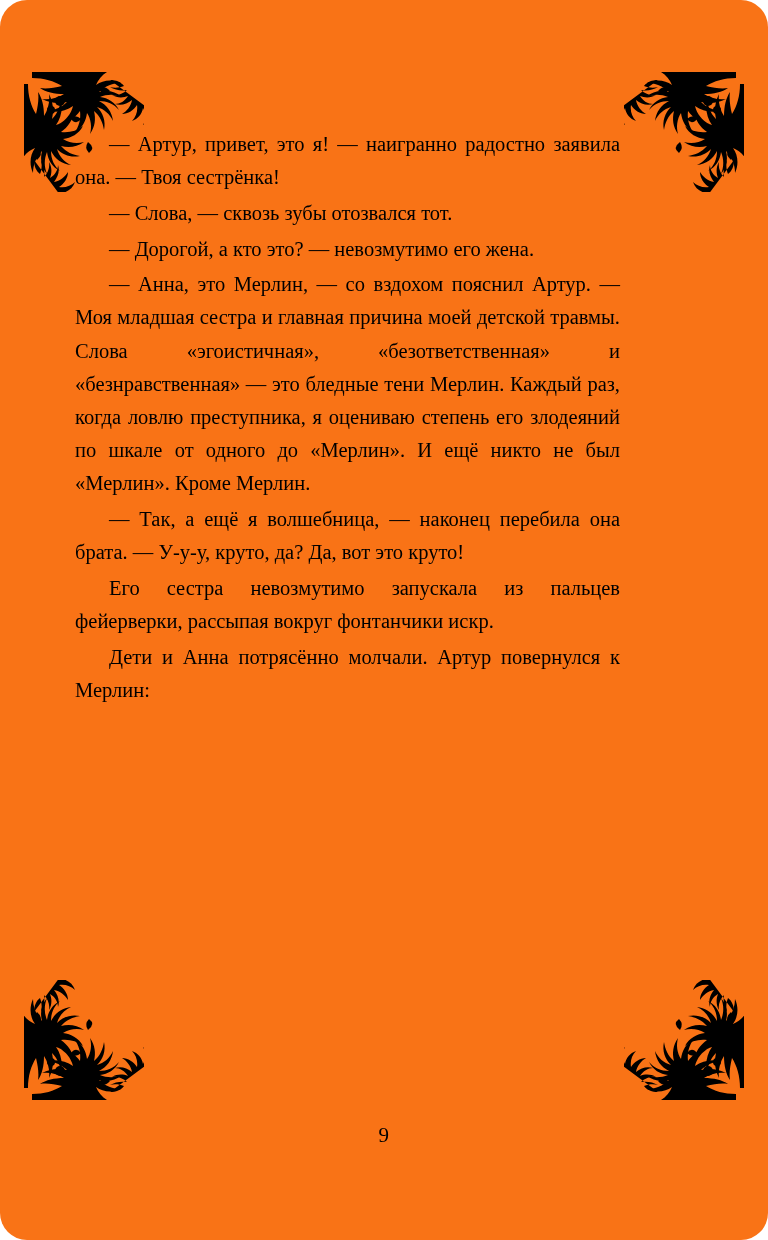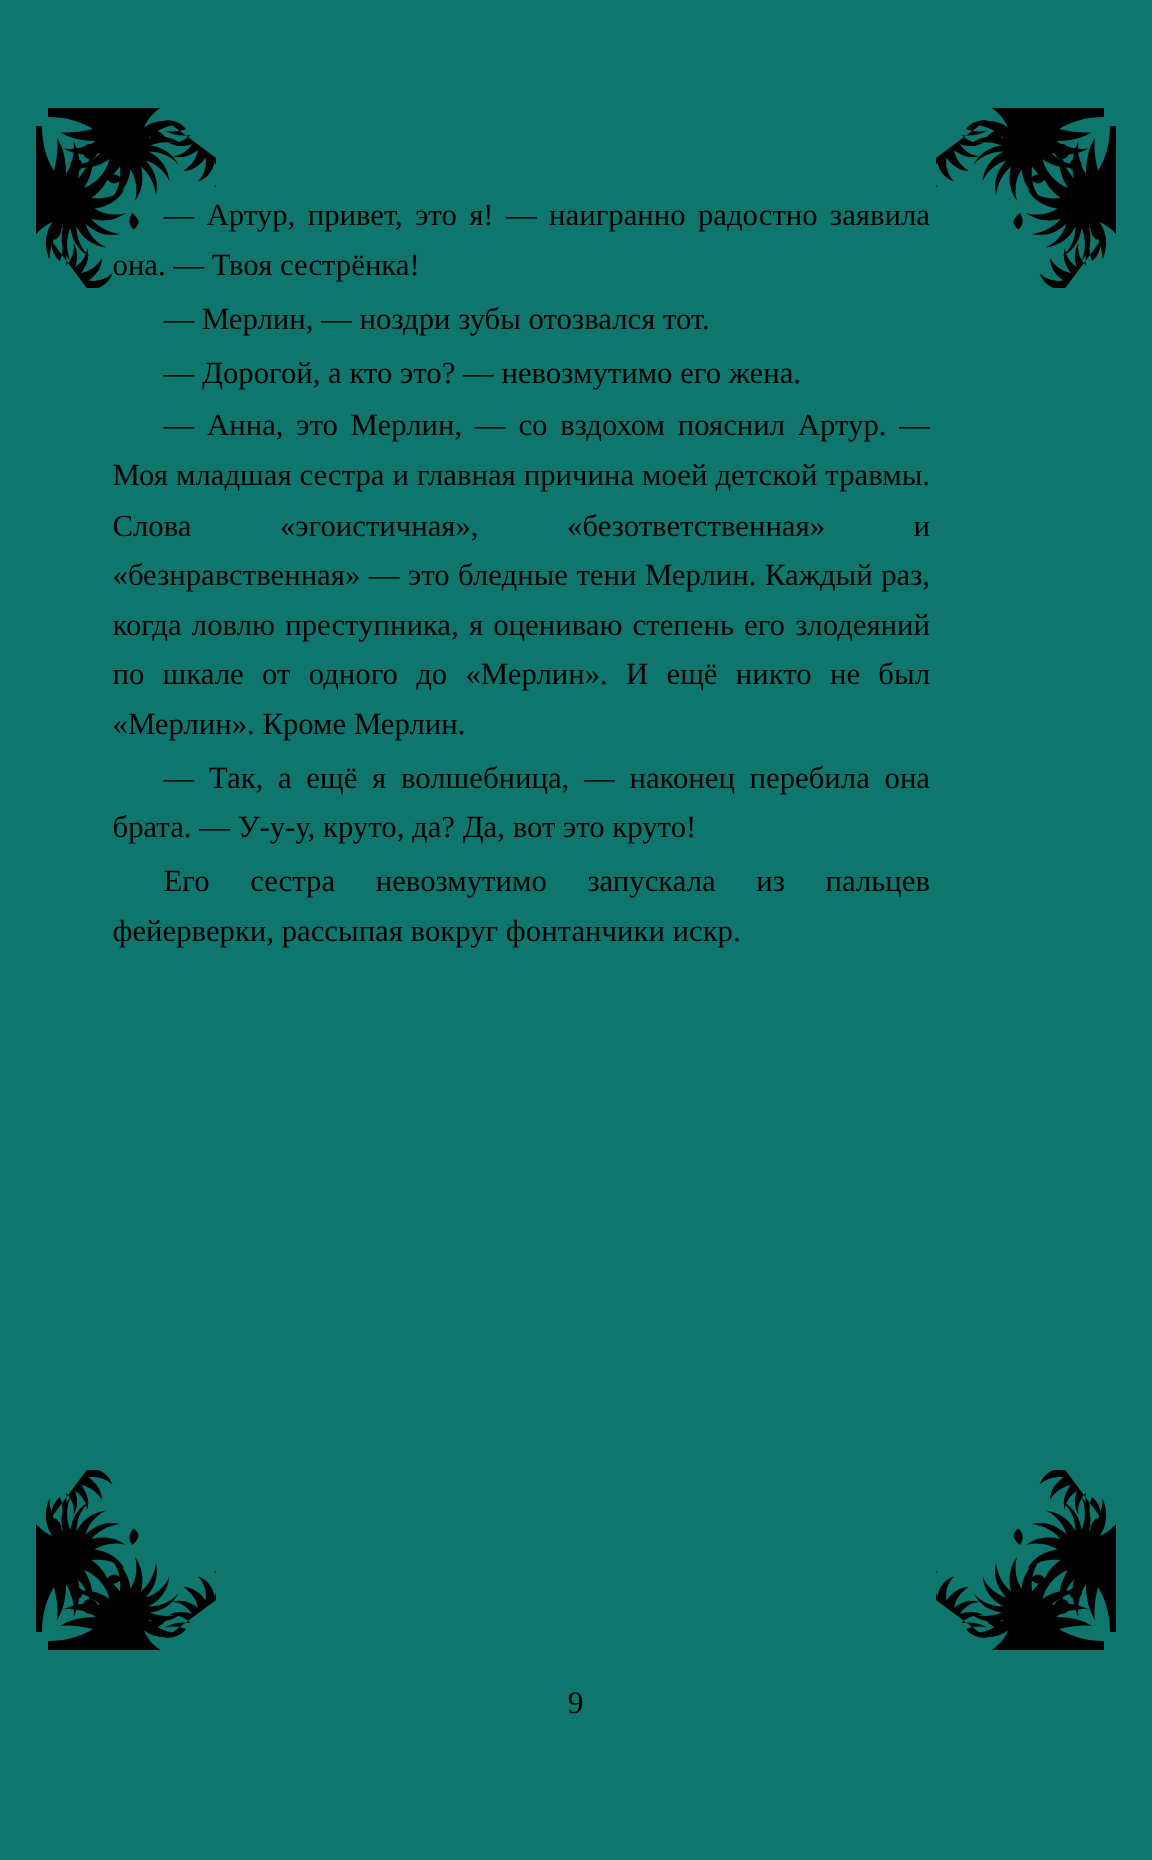--- a/index.html
+++ b/index.html
@@ -12,21 +12,22 @@
     height: 1240px;
     position: relative;
     font-family: "Liberation Serif", "DejaVu Serif", serif;
     color: #000000;
     overflow: hidden;
   }
 
   .page {
     position: absolute;
     inset: 0;
-    background: #0f766e;
+    background: #f97316;
+    border-radius: 27px;
   }
 
   
   .ornament {
     position: absolute;
     width: 120px;
     height: 120px;
     color: #000;
     pointer-events: none;
   }
@@ -124,22 +125,23 @@
       <path d="M64 70 q-4 6 1 11 q7 -5 -1 -11 Z"></path>
       <path d="M74 16 q7 -3 12 3 q-7 6 -12 -3 Z"></path>
       <path d="M16 76 q3 7 -3 12 q-6 -7 3 -12 Z"></path>
       <path d="M86 8 c6 0 11 2 14 6 c-5 2 -10 2 -14 1 c5 3 11 4 17 3 c-4 4 -10 6 -15 5 c5 3 11 3 16 1 c-3 5 -8 8 -13 8 c6 2 12 0 17 -4 c-1 6 -5 11 -10 14 c6 0 12 -4 15 -9 c1 6 -1 12 -5 16 c6 -2 10 -7 11 -13 c3 5 3 12 0 17 c5 -4 7 -10 6 -16"></path>
       <path d="M10 88 c0 6 2 11 6 14 c2 -5 2 -10 1 -14 c3 5 4 11 3 17 c4 -4 6 -10 5 -15 c3 5 3 11 1 16 c5 -3 8 -8 8 -13 c2 6 0 12 -4 17 c6 -1 11 -5 14 -10 c0 6 -4 12 -9 15 c6 1 12 -1 16 -5 c-2 6 -7 10 -13 11 c5 3 12 3 17 0 c-4 5 -10 7 -16 6"></path>
     </svg>
   </div>
 
   <div class="text-body">
     <p>— Артур, привет, это я! — наигранно радост­но заявила она. — Твоя сестрёнка!</p>
-    <p>— Мерлин, — ноздри зубы отозвался тот.</p>
+    <p>— Слова, — сквозь зубы отозвался тот.</p>
     <p>— Дорогой, а кто это? — невозмутимо его жена.</p>
     <p>— Анна, это Мерлин, — со вздохом пояснил Артур. — Моя младшая сестра и главная причи­на моей детской травмы. Слова «эгоистичная», «безответственная» и «безнравственная» — это бледные тени Мерлин. Каждый раз, когда ловлю преступника, я оцениваю степень его злодеяний по шкале от одного до «Мерлин». И ещё никто не был «Мерлин». Кроме Мерлин.</p>
     <p>— Так, а ещё я волшебница, — наконец пере­била она брата. — У-у-у, круто, да? Да, вот это круто!</p>
     <p>Его сестра невозмутимо запускала из пальцев фейерверки, рассыпая вокруг фонтанчики искр.</p>
+    <p>Дети и Анна потрясённо молчали. Артур по­вернулся к Мерлин:</p>
   </div>
 
   <div class="folio">9</div>
 
 </div>
 
 </body></html>

